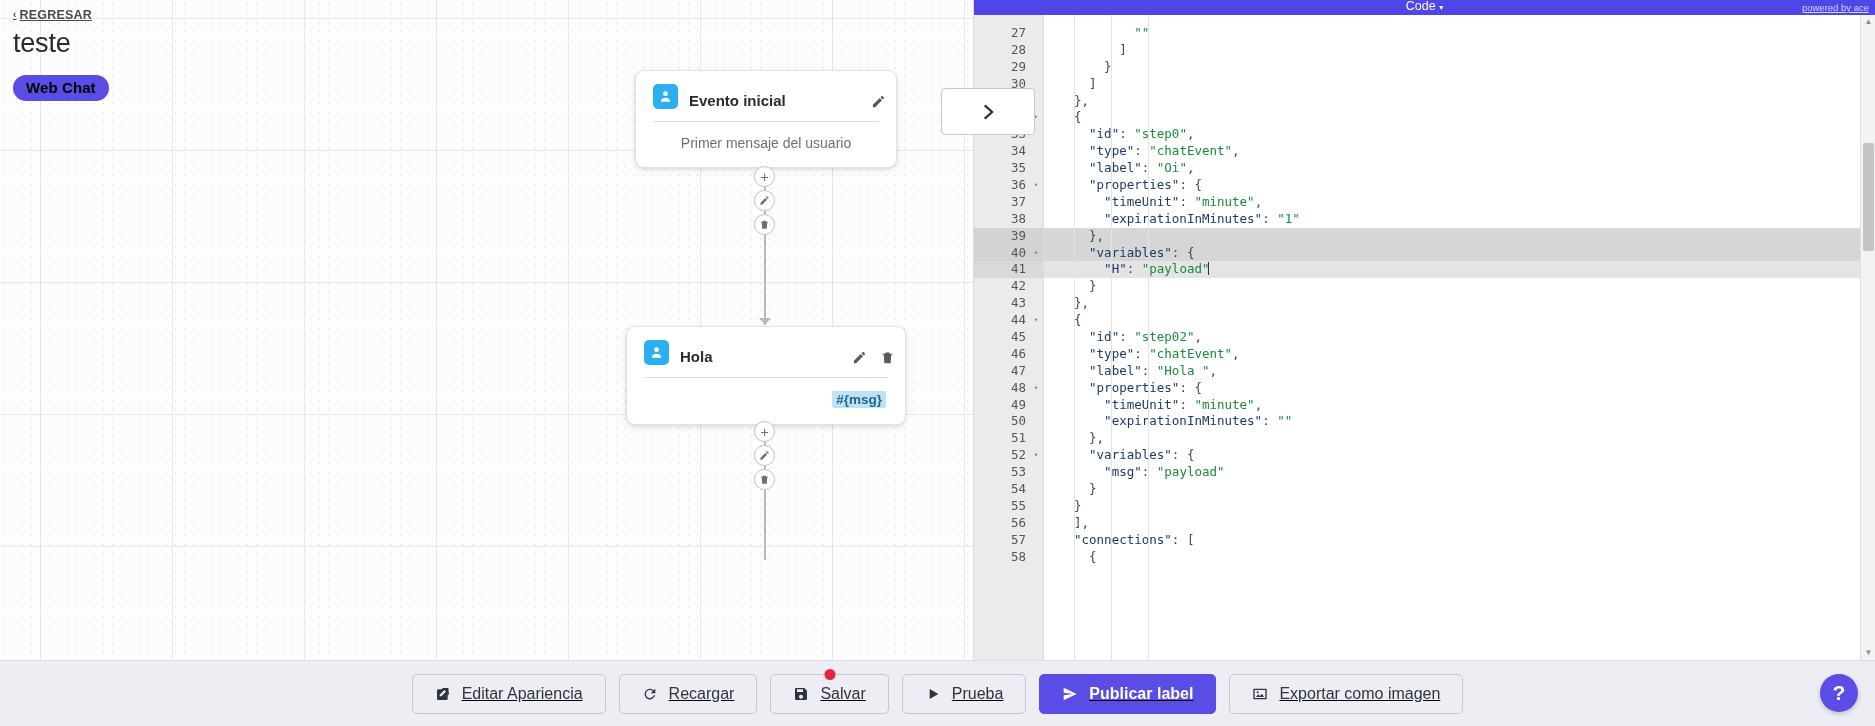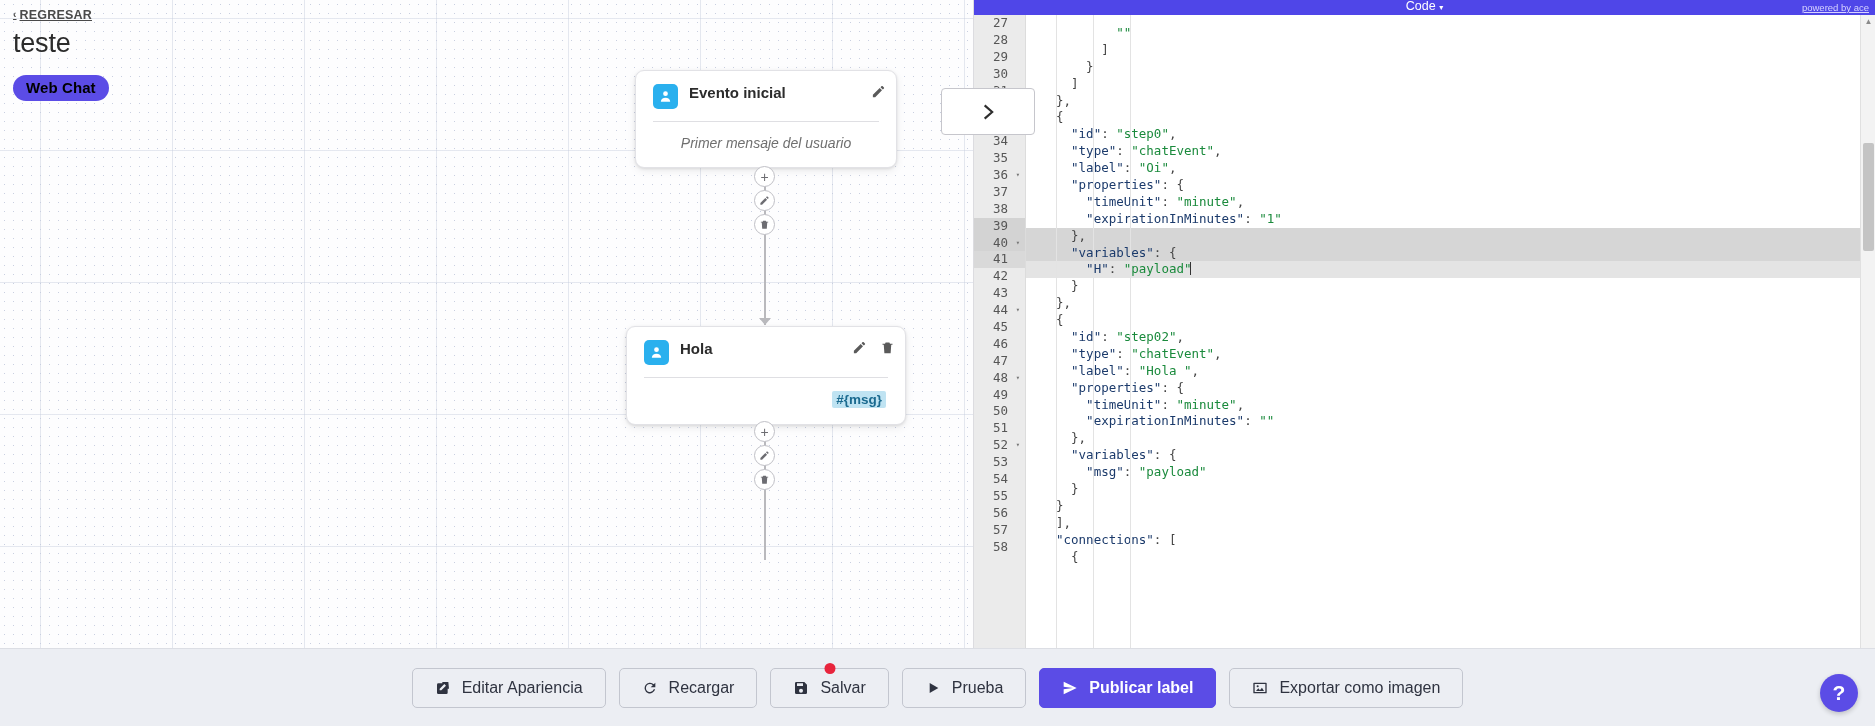--- a/index.html
+++ b/index.html
@@ -43,21 +43,21 @@
   }
 
   
   .node {
     position: absolute; background: #fff;
     border: 1px solid #e2e2e6; border-radius: 9px;
     box-shadow: 0 1px 3px rgba(0,0,0,.10), 0 3px 9px rgba(0,0,0,.07);
     z-index: 6;
   }
   .node-head {
-    display: flex; align-items: flex-start; gap: 11px;
+    display: flex; align-items: flex-end; gap: 11px;
     padding: 13px 10px 12px 17px;
   }
   .node-ico {
     width: 25px; height: 25px; border-radius: 5px; background: #2ab0ee;
     flex: 0 0 auto; display: flex; align-items: center; justify-content: center;
   }
   .node-ico svg { width: 15px; height: 15px; fill: #fff; }
   .node-title {
     font-size: 15px; font-weight: 700; color: #2c2c2c; flex: 1 1 auto;
     white-space: nowrap; overflow: hidden;
@@ -65,21 +65,21 @@
   .node-acts { display: flex; align-items: center; gap: 13px; flex: 0 0 auto; }
   .node-acts .act { width: 15px; height: 15px; cursor: pointer; display: block; }
   .node-acts .act svg { width: 15px; height: 15px; fill: #5a5a5a; display: block; }
   .node-sep { height: 1px; background: #dfdfe3; margin: 0 17px; }
   .node-body {
     padding: 13px 17px 16px; min-height: 34px;
     display: flex; align-items: center; justify-content: center;
   }
   .node-body.right { justify-content: flex-end; padding-right: 19px; }
   .ph-text {
-    font-size: 14px; font-style: italic; color: #6f6f6f; text-align: center;
+    font-size: 14px; color: #6f6f6f; text-align: center;
   }
   .var-chip {
     font-size: 13.5px; font-weight: 600;
     color: #1a6a8f; background: #bfe3f2; padding: 1px 4px; border-radius: 2px;
   }
 
   
   #node-1 { left: 635px; top: 70px; width: 262px; }
   #node-2 { left: 626px; top: 326px; width: 280px; }
 
@@ -127,22 +127,22 @@
   #code-hdr .ace-cred {
     position: absolute; right: 6px; top: 0; color: #d8d4ff;
     font-size: 9.5px; line-height: 15px; text-decoration: underline; cursor: pointer;
   }
 
   #code-area {
     flex: 1 1 auto; position: relative; overflow: hidden;
     display: flex; background: #fff;
   }
   #gutter {
-    width: 52px; flex: 0 0 auto; background: #ebebeb;
-    border-right: 1px solid #dcdcdc; 
+    width: 70px; flex: 0 0 auto; background: #ebebeb;
+    border-right: 1px solid #dcdcdc; padding-top: 10px;
   }
   .gln {
     height: 16.9px; line-height: 16.9px; text-align: right;
     padding-right: 17px; font-family: "DejaVu Sans Mono", monospace;
     font-size: 12.5px; color: #565656; position: relative;
   }
   .gln.sel { background: #d3d3d3; }
   .gln.cur { background: #d9d9d9; }
   .gln .fold {
     position: absolute; right: 5px; top: 0; font-size: 7px; color: #777;
@@ -186,24 +186,25 @@
   #collapse-btn {
     position: absolute; left: 941px; top: 88px; width: 94px; height: 47px;
     background: #fff; border: 1px solid #c6c6cc; border-radius: 4px;
     display: flex; align-items: center; padding-left: 36px;
     z-index: 16; cursor: pointer;
   }
   #collapse-btn svg { width: 20px; height: 22px; stroke: #2d2d2d; stroke-width: 2.6; fill: none; }
 
   
   #toolbar {
-    position: absolute; left: 0; bottom: 0; width: 1875px; height: 78px;
+    position: absolute; left: 0; bottom: 0; width: 1875px; height: 66px;
     background: #eceef3; border-top: 1px solid #dcdee4;
     display: flex; align-items: center; justify-content: center; gap: 13px;
     z-index: 30;
+    text-decoration: underline;
   }
   .tbtn {
     position: relative; display: inline-flex; align-items: center; gap: 11px;
     height: 40px; padding: 0 22px; border-radius: 5px;
     background: #eceef3; border: 1px solid #c3c6cf;
     font-size: 16px; color: #2f3340; cursor: pointer; white-space: nowrap;
   }
   .tbtn svg { width: 16px; height: 16px; fill: #2f3340; flex: 0 0 auto; }
   .tbtn.primary {
     background: #5b4ce6; border-color: #5b4ce6; color: #fff; font-weight: 700;

